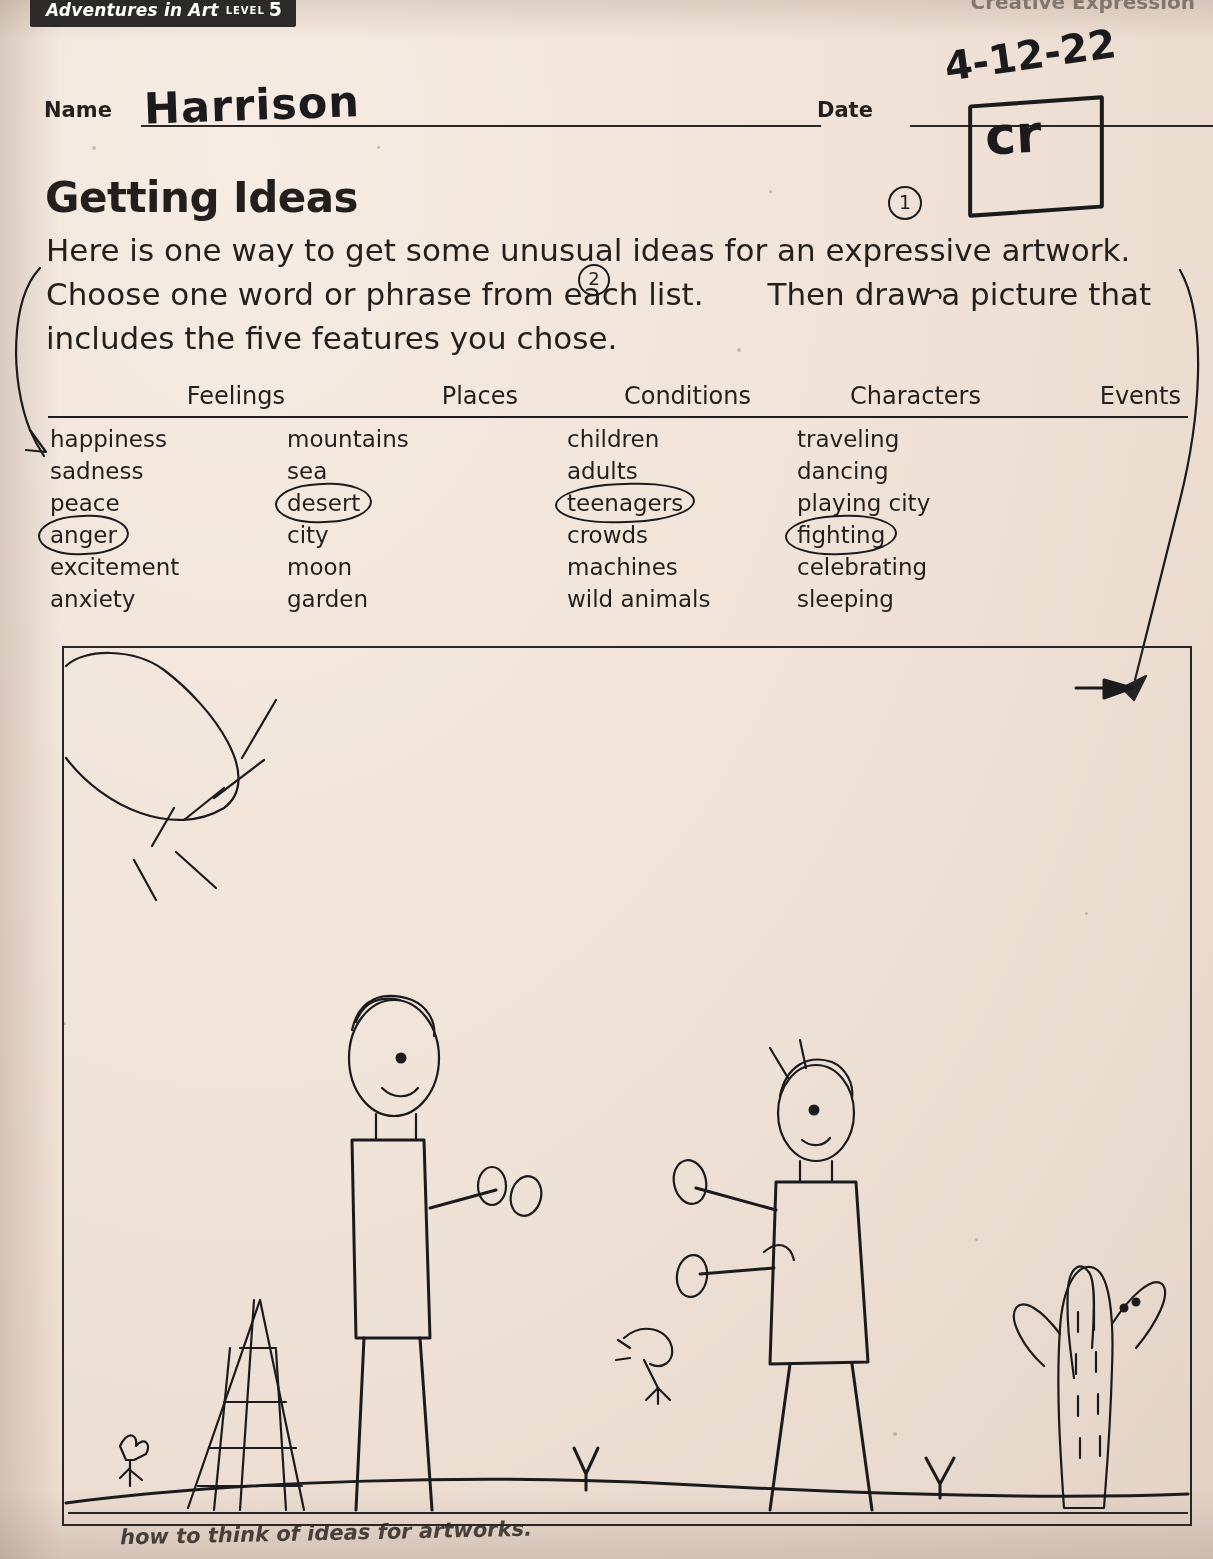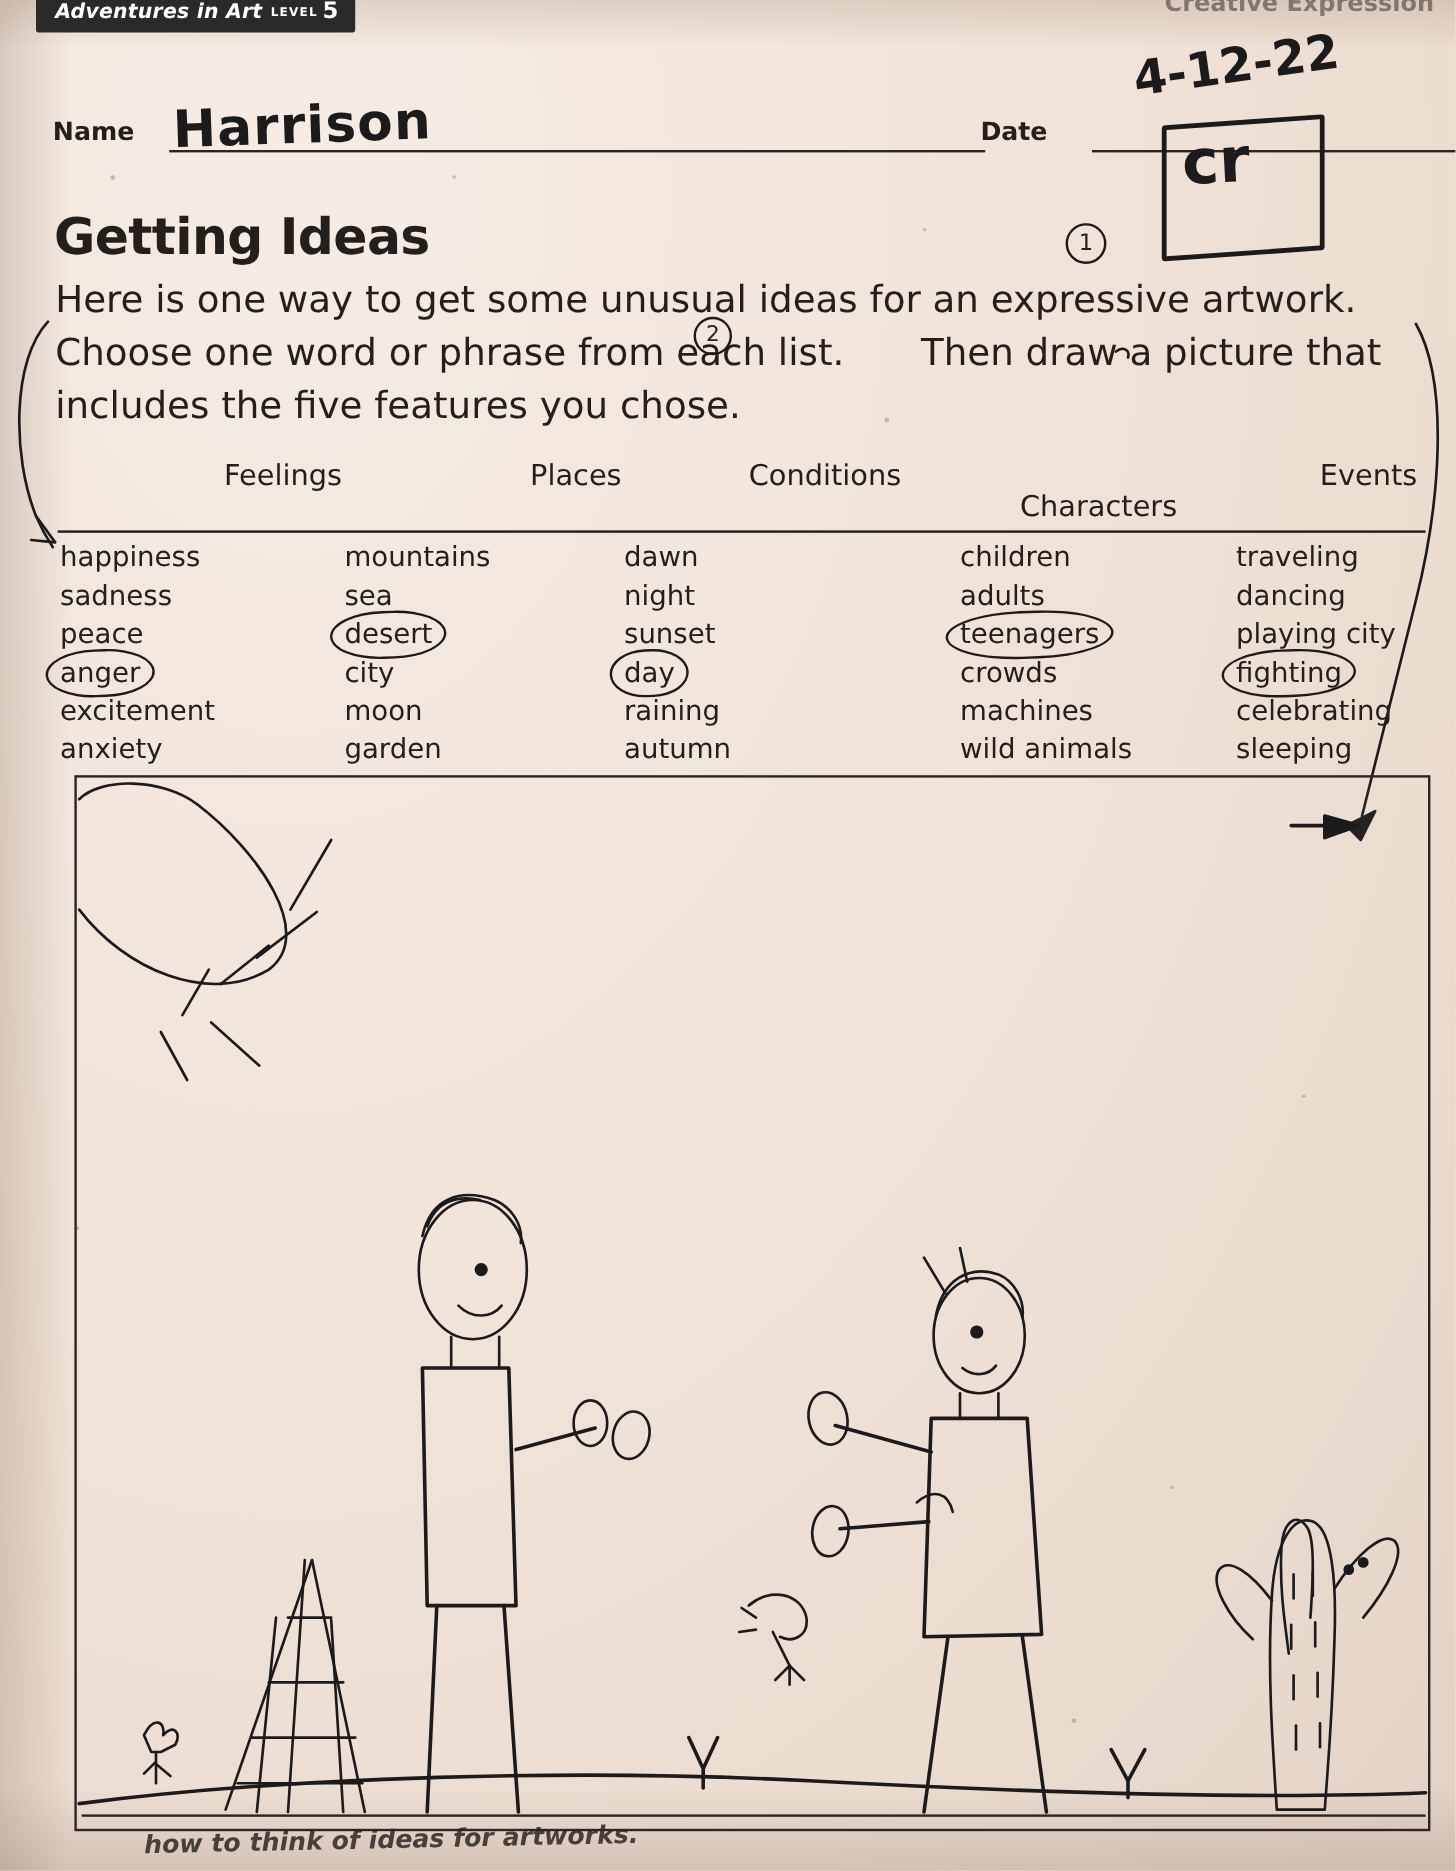--- a/index.html
+++ b/index.html
@@ -311,21 +311,21 @@
   <div class="cols">
     <div class="col" style="width:237px;">
         <div class="col-h">Feelings</div>
       </div>
     <div class="col" style="width:233px;">
         <div class="col-h">Places</div>
       </div>
     <div class="col" style="width:233px;">
         <div class="col-h">Conditions</div>
       </div>
-    <div class="col" style="width:230px;margin-top:26px;">
+    <div class="col" style="width:230px;">
         <div class="col-h">Characters</div>
       </div>
     <div class="col" style="width:200px;">
         <div class="col-h">Events</div>
       </div>
   </div>
   <div class="hrule"></div>
   <div class="cols">
 
     <div class="col" style="width:237px;">
@@ -339,28 +339,20 @@
 
     <div class="col" style="width:233px;">
       <div class="wrow"><span class="word">mountains</span></div>
       <div class="wrow"><span class="word">sea</span></div>
       <div class="wrow"><span class="word circled">desert</span></div>
       <div class="wrow"><span class="word">city</span></div>
       <div class="wrow"><span class="word">moon</span></div>
       <div class="wrow"><span class="word">garden</span></div>
     </div>
 
-    <div class="col" style="width:233px;">
-      <div class="wrow"><span class="word">dawn</span></div>
-      <div class="wrow"><span class="word">night</span></div>
-      <div class="wrow"><span class="word">sunset</span></div>
-      <div class="wrow"><span class="word circled">day</span></div>
-      <div class="wrow"><span class="word">raining</span></div>
-      <div class="wrow"><span class="word">autumn</span></div>
-    </div>
 
     <div class="col" style="width:230px;margin-left:47px;">
       <div class="wrow"><span class="word">children</span></div>
       <div class="wrow"><span class="word">adults</span></div>
       <div class="wrow"><span class="word circled">teenagers</span></div>
       <div class="wrow"><span class="word">crowds</span></div>
       <div class="wrow"><span class="word">machines</span></div>
       <div class="wrow"><span class="word">wild animals</span></div>
     </div>
 

